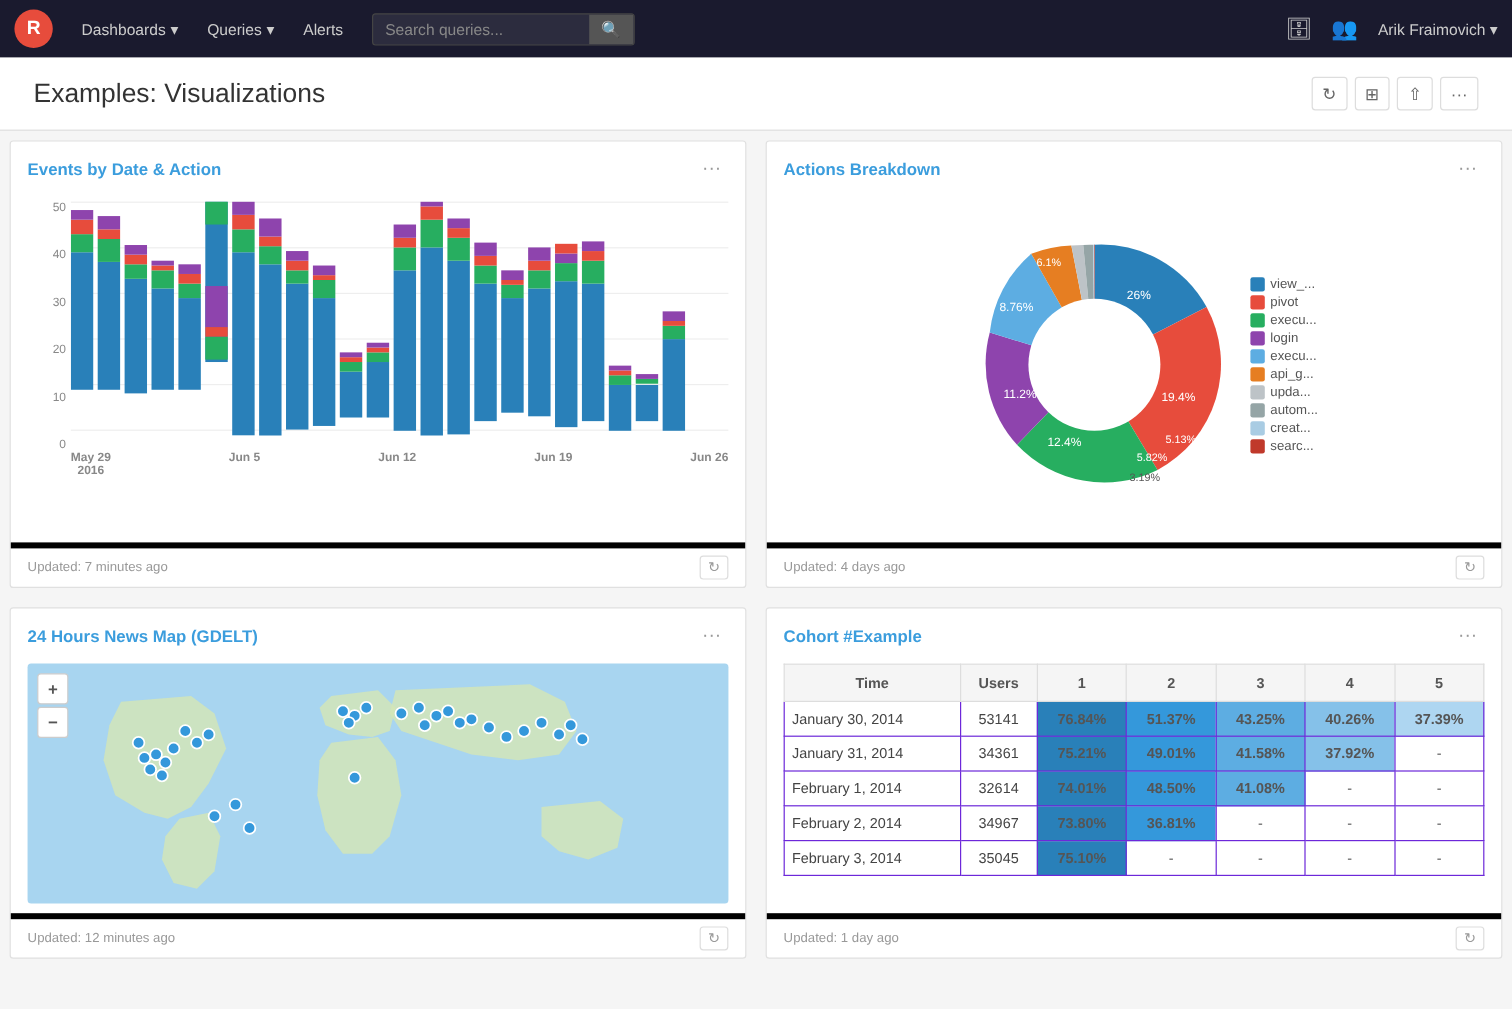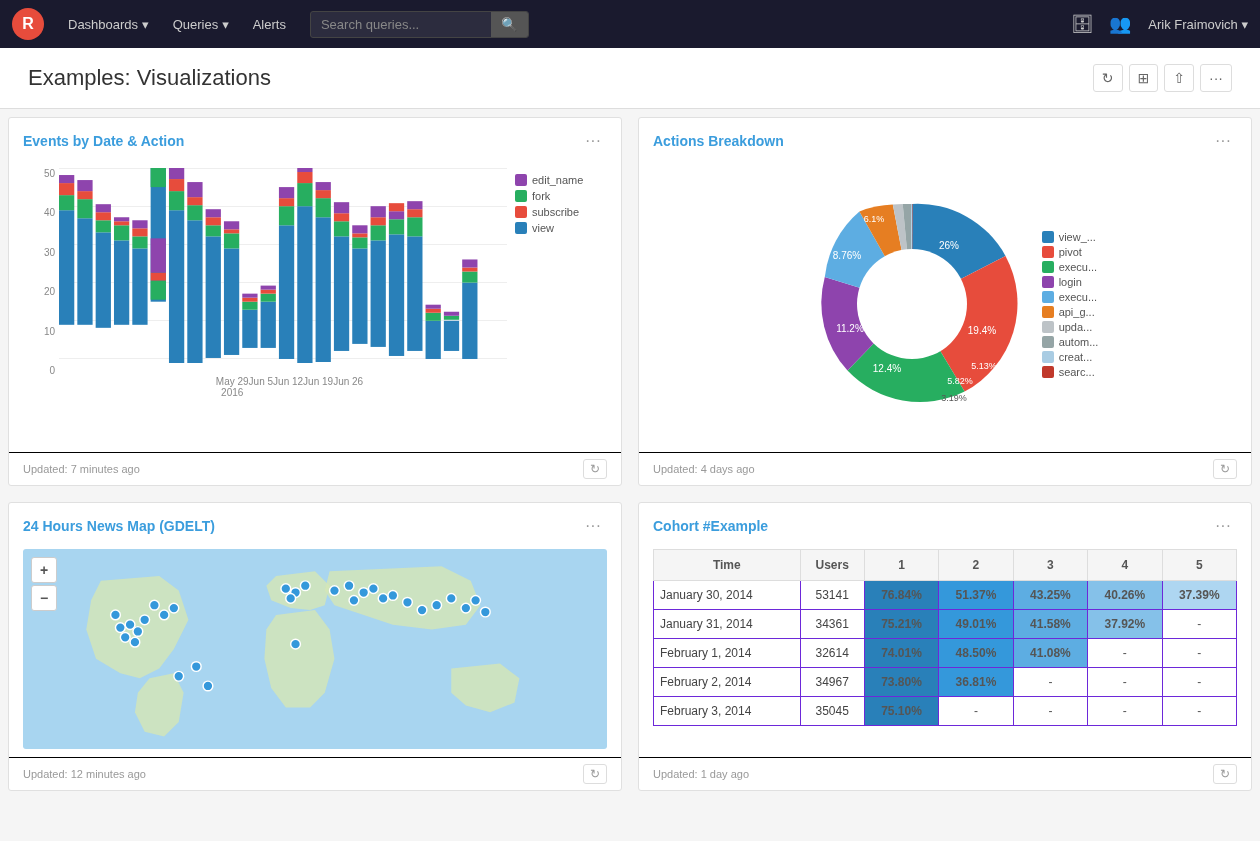--- a/index.html
+++ b/index.html
@@ -128,21 +128,21 @@
     .widget-body {
       flex: 1;
       padding: 8px 14px;
       position: relative;
     }
     .widget-footer {
       padding: 6px 14px;
       display: flex;
       align-items: center;
       justify-content: space-between;
-      border-top: 1px solid #000000;
+      border-top: 5px solid #000000;
       color: #999;
       font-size: 11px;
     }
     .refresh-btn {
       background: none;
       border: 1px solid #ddd;
       border-radius: 3px;
       padding: 2px 6px;
       cursor: pointer;
       color: #999;
@@ -428,47 +428,29 @@
             <rect x="378" y="152" width="15" height="30" fill="#2980b9"></rect>
             <rect x="378" y="147" width="15" height="4" fill="#27ae60"></rect>
             <rect x="378" y="143" width="15" height="4" fill="#8e44ad"></rect>
 
             <rect x="396" y="114" width="15" height="76" fill="#2980b9"></rect>
             <rect x="396" y="103" width="15" height="11" fill="#27ae60"></rect>
             <rect x="396" y="99" width="15" height="4" fill="#e74c3c"></rect>
             <rect x="396" y="91" width="15" height="8" fill="#8e44ad"></rect>
           </svg>
 
-          <div style="position:absolute;bottom:0;left:13px;right:0;height:28px;display:flex;justify-content:center;font-size:10px;color:#888;">
+          <div style="position:absolute;bottom:0;left:0;right:0;height:28px;display:flex;justify-content:space-between;font-size:10px;color:#888;font-weight:bold;">
             <div style="text-align:center;">May 29<br>2016</div>
             <div style="text-align:center;">Jun 5</div>
             <div style="text-align:center;">Jun 12</div>
             <div style="text-align:center;">Jun 19</div>
             <div style="text-align:center;">Jun 26</div>
           </div>
         </div>
 
-        <div class="chart-legend">
-          <div class="legend-item">
-            <div class="legend-color" style="background:#8e44ad;"></div>
-            <span>edit_name</span>
-          </div>
-          <div class="legend-item">
-            <div class="legend-color" style="background:#27ae60;"></div>
-            <span>fork</span>
-          </div>
-          <div class="legend-item">
-            <div class="legend-color" style="background:#e74c3c;"></div>
-            <span>subscribe</span>
-          </div>
-          <div class="legend-item">
-            <div class="legend-color" style="background:#2980b9;"></div>
-            <span>view</span>
-          </div>
-        </div>
       </div>
     </div>
     <div class="widget-footer">
       <span>Updated: 7 minutes ago</span>
       <button class="refresh-btn">↻</button>
     </div>
   </div>
 
   <div class="widget">
     <div class="widget-header">

